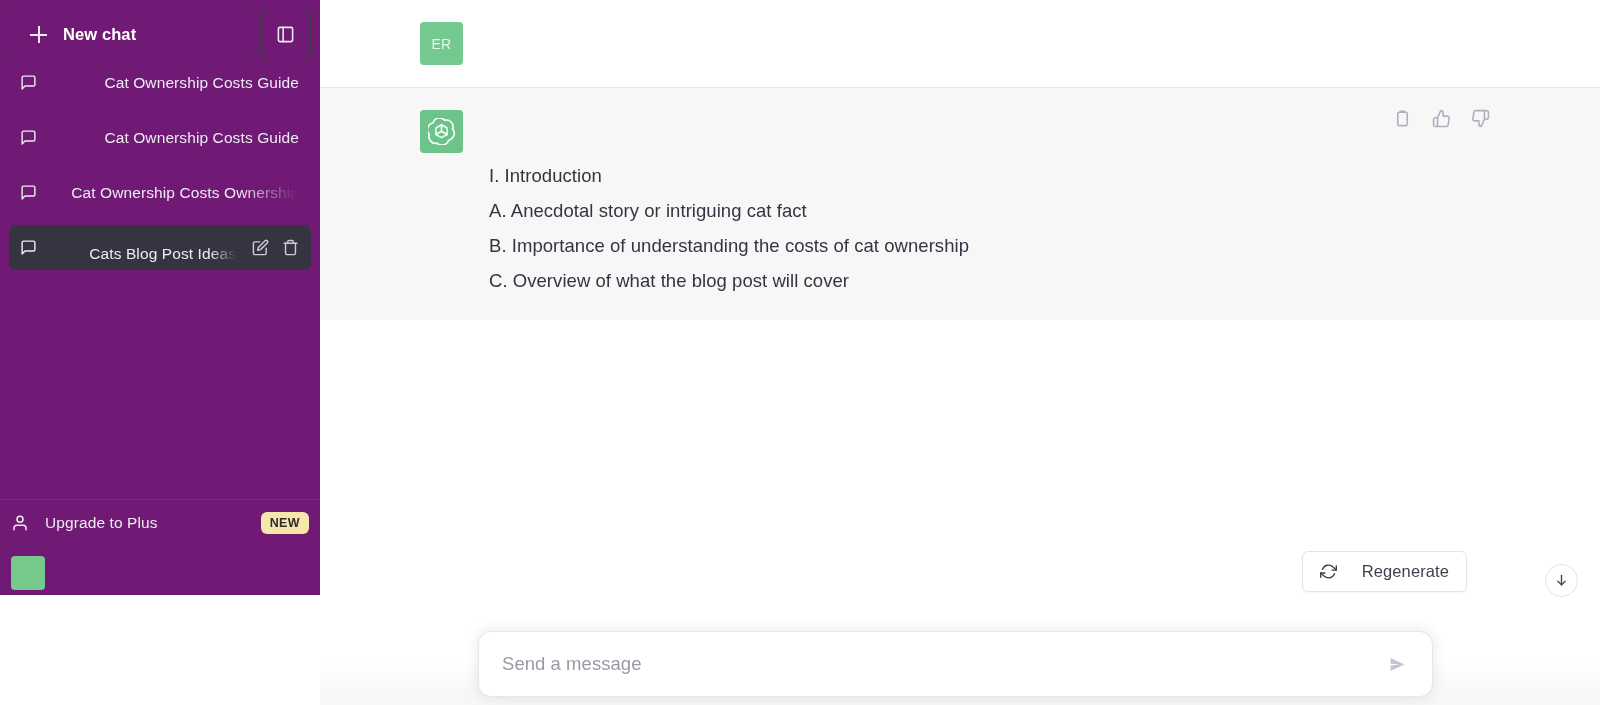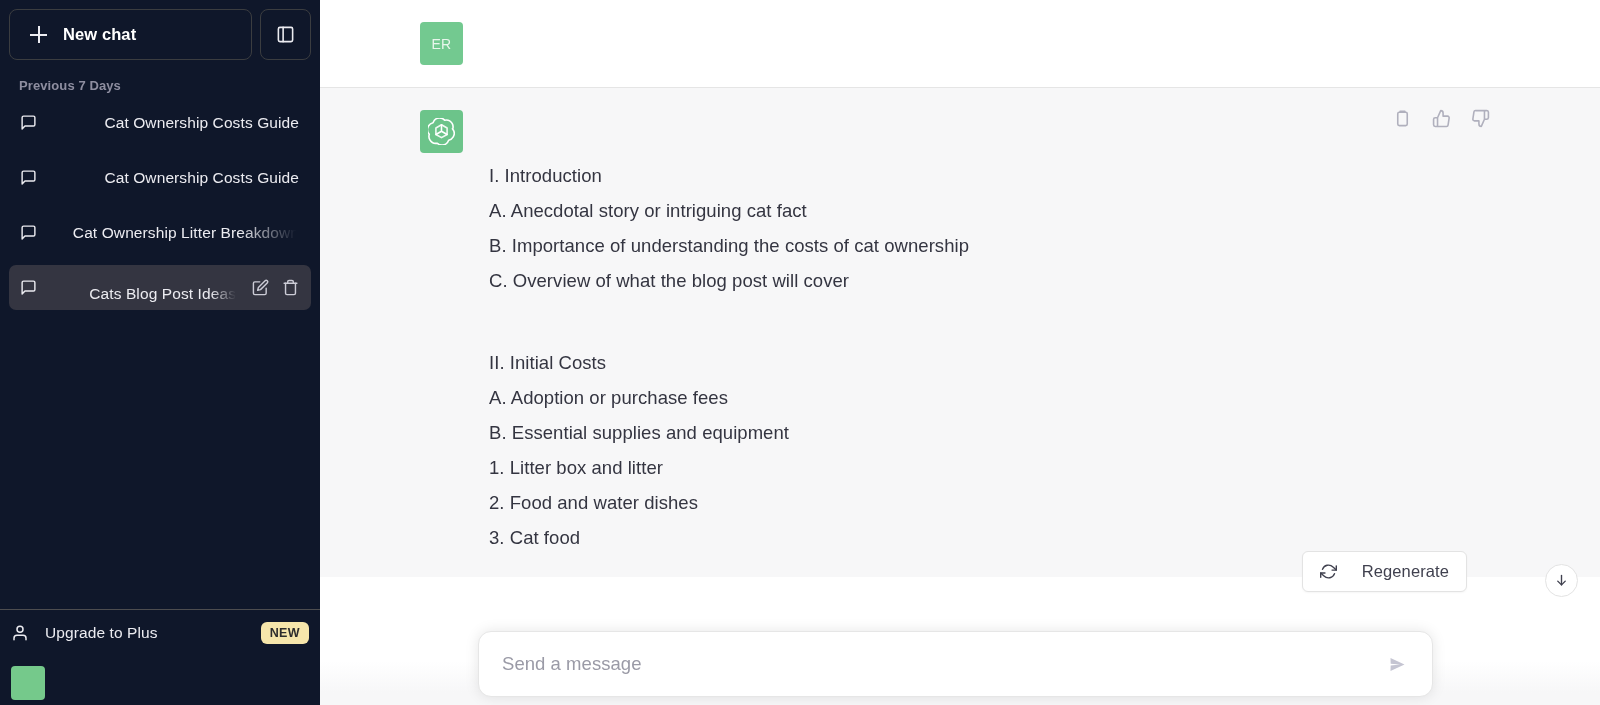--- a/index.html
+++ b/index.html
@@ -15,22 +15,22 @@
   #app {
     display: flex;
     width: 1600px;
     height: 705px;
     position: relative;
   }
 
   
   #sidebar {
     width: 320px;
-    height: 705px;
-    background: #0f172a;
+    height: 595px;
+    background: #701a75;
     display: flex;
     flex-direction: column;
     flex-shrink: 0;
     position: relative;
     color: #ececf1;
   }
 
   .sb-top {
     display: flex;
     gap: 8px;
@@ -345,21 +345,20 @@
         <span class="new-chat-label">New chat</span>
       </div>
       <div class="panel-toggle-btn">
         <svg width="19" height="19" viewBox="0 0 24 24" fill="none" stroke="#ececf1" stroke-width="2" stroke-linecap="round" stroke-linejoin="round">
           <rect x="3" y="3" width="18" height="18" rx="2"></rect>
           <line x1="9" y1="3" x2="9" y2="21"></line>
         </svg>
       </div>
     </div>
 
-    <div class="sb-section-label">Previous 7 Days</div>
 
     <div class="chat-list">
 
       <div class="chat-item">
         <svg class="bubble-icon" width="17" height="17" viewBox="0 0 24 24" fill="none" stroke="#ececf1" stroke-width="2" stroke-linecap="round" stroke-linejoin="round">
           <path d="M21 15a2 2 0 0 1-2 2H7l-4 4V5a2 2 0 0 1 2-2h14a2 2 0 0 1 2 2z"></path>
         </svg>
         <span class="chat-title">Cat Ownership Costs Guide</span>
       </div>
 
@@ -367,21 +366,21 @@
         <svg class="bubble-icon" width="17" height="17" viewBox="0 0 24 24" fill="none" stroke="#ececf1" stroke-width="2" stroke-linecap="round" stroke-linejoin="round">
           <path d="M21 15a2 2 0 0 1-2 2H7l-4 4V5a2 2 0 0 1 2-2h14a2 2 0 0 1 2 2z"></path>
         </svg>
         <span class="chat-title">Cat Ownership Costs Guide</span>
       </div>
 
       <div class="chat-item">
         <svg class="bubble-icon" width="17" height="17" viewBox="0 0 24 24" fill="none" stroke="#ececf1" stroke-width="2" stroke-linecap="round" stroke-linejoin="round">
           <path d="M21 15a2 2 0 0 1-2 2H7l-4 4V5a2 2 0 0 1 2-2h14a2 2 0 0 1 2 2z"></path>
         </svg>
-        <span class="chat-title truncate-fade">Cat Ownership Litter Breakdown</span>
+        <span class="chat-title truncate-fade">Cat Ownership Costs Ownership</span>
       </div>
 
       <div class="chat-item active">
         <svg class="bubble-icon" width="17" height="17" viewBox="0 0 24 24" fill="none" stroke="#ececf1" stroke-width="2" stroke-linecap="round" stroke-linejoin="round">
           <path d="M21 15a2 2 0 0 1-2 2H7l-4 4V5a2 2 0 0 1 2-2h14a2 2 0 0 1 2 2z"></path>
         </svg>
         <span class="chat-title">Cats Blog Post Ideas</span>
         <span class="chat-actions">
           <svg class="chat-action-btn" width="17" height="17" viewBox="0 0 24 24" fill="none" stroke="#d9d9e3" stroke-width="2" stroke-linecap="round" stroke-linejoin="round">
             <path d="M11 4H4a2 2 0 0 0-2 2v14a2 2 0 0 0 2 2h14a2 2 0 0 0 2-2v-7"></path>
@@ -431,26 +430,20 @@
               <path d="M37.5324 16.8707c.9495-2.8516.6211-5.9718-.903-8.5614-2.2932-3.9543-6.8691-5.9883-11.335-5.0394C23.2924 1.1471 20.5354 0 17.6777 0c-4.5704 0-8.6248 2.9341-10.0323 7.2482-2.9456.6058-5.4869 2.4569-6.9766 5.0807-2.3035 3.9461-1.7809 8.9275 1.2932 12.3067-.9495 2.8516-.6211 5.9718.903 8.5614 2.2932 3.9543 6.8691 5.9883 11.335 5.0394C15.7076 39.8529 18.4646 41 21.3223 41c4.5704 0 8.6248-2.9341 10.0323-7.2482 2.9456-.6058 5.4869-2.4569 6.9766-5.0807 2.3035-3.9461 1.7809-8.9275-1.2932-12.3067z"></path>
               <path d="M20.5 10.3 29 15.2v9.8l-8.5 4.9-8.5-4.9v-9.8z" opacity="0.9"></path>
               <path d="M20.5 10.3v9.8l8.5 4.9M20.5 20.1 12 25"></path>
             </svg>
           </div>
           <div class="msg-body">
             <p class="para-block spacer-before">I. Introduction
 A. Anecdotal story or intriguing cat fact
 B. Importance of understanding the costs of cat ownership
 C. Overview of what the blog post will cover</p>
-            <p class="para-block spacer-before">II. Initial Costs
-A. Adoption or purchase fees
-B. Essential supplies and equipment
-1. Litter box and litter
-2. Food and water dishes
-3. Cat food</p>
           </div>
         </div>
 
         <div class="msg-actions">
           <svg class="act-icon" width="19" height="19" viewBox="0 0 24 24" fill="none" stroke="#b0b0bd" stroke-width="2" stroke-linecap="round" stroke-linejoin="round">
             <rect x="6" y="4" width="12" height="17" rx="2"></rect>
             <path d="M9 4V3h6v1"></path>
           </svg>
           <svg class="act-icon" width="19" height="19" viewBox="0 0 24 24" fill="none" stroke="#b0b0bd" stroke-width="2" stroke-linecap="round" stroke-linejoin="round">
             <path d="M14 9V5a3 3 0 0 0-3-3l-4 9v11h11.28a2 2 0 0 0 2-1.7l1.38-9a2 2 0 0 0-2-2.3zM7 22H4a2 2 0 0 1-2-2v-7a2 2 0 0 1 2-2h3"></path>

